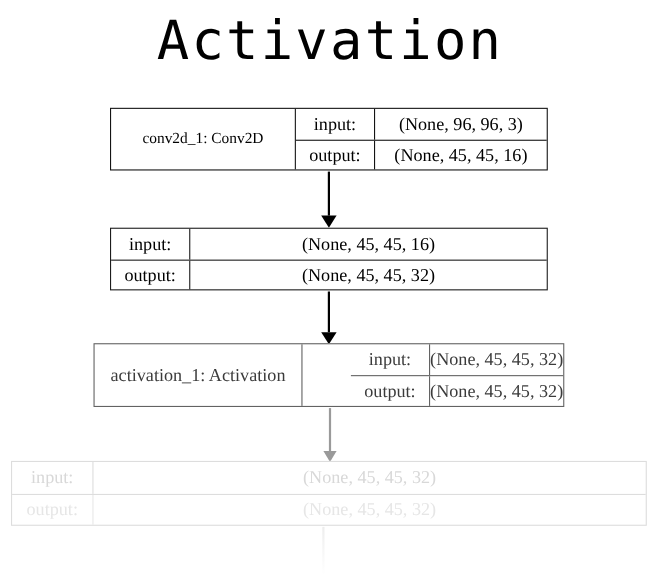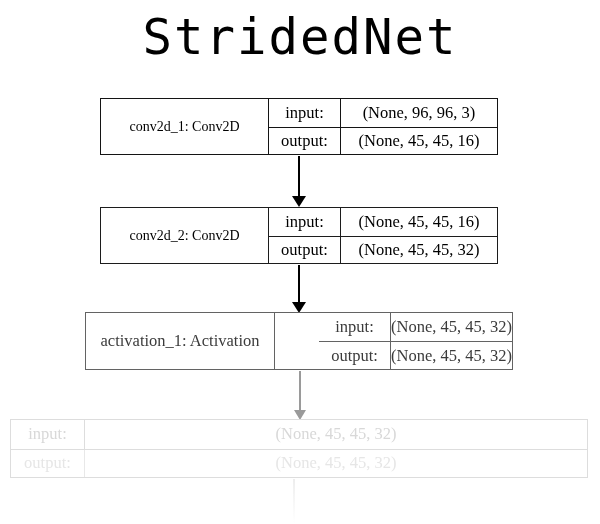--- a/index.html
+++ b/index.html
@@ -144,21 +144,21 @@
     position: absolute;
     width: 2px;
     background: linear-gradient(to bottom, #ededed 0%, #f6f6f6 45%, #ffffff 100%);
   }
 </style>
 </head>
 <body>
 
 <div id="diagram">
 
-  <div class="title">StridedNet</div>
+  <div class="title">Activation</div>
 
   <div class="layer-block tier-1" style="left:100px; top:98px; width:398px; height:57px;">
     <div class="layer-name name-1" style="width:168px;">conv2d_1: Conv2D</div>
     <div class="io-table">
       <div class="io-row row-input">
         <div class="io-label" style="width:72px;">input:</div>
         <div class="io-value">(None, 96, 96, 3)</div>
       </div>
       <div class="io-row row-output">
         <div class="io-label" style="width:72px;">output:</div>
@@ -166,21 +166,20 @@
       </div>
     </div>
   </div>
 
   <div class="arrow a1" style="left:292px; top:156px; height:51px;">
     <div class="shaft"></div>
     <div class="head"></div>
   </div>
 
   <div class="layer-block tier-2" style="left:100px; top:207px; width:398px; height:57px;">
-    <div class="layer-name name-2" style="width:168px;">conv2d_2: Conv2D</div>
     <div class="io-table">
       <div class="io-row row-input">
         <div class="io-label" style="width:72px;">input:</div>
         <div class="io-value">(None, 45, 45, 16)</div>
       </div>
       <div class="io-row row-output">
         <div class="io-label" style="width:72px;">output:</div>
         <div class="io-value">(None, 45, 45, 32)</div>
       </div>
     </div>

